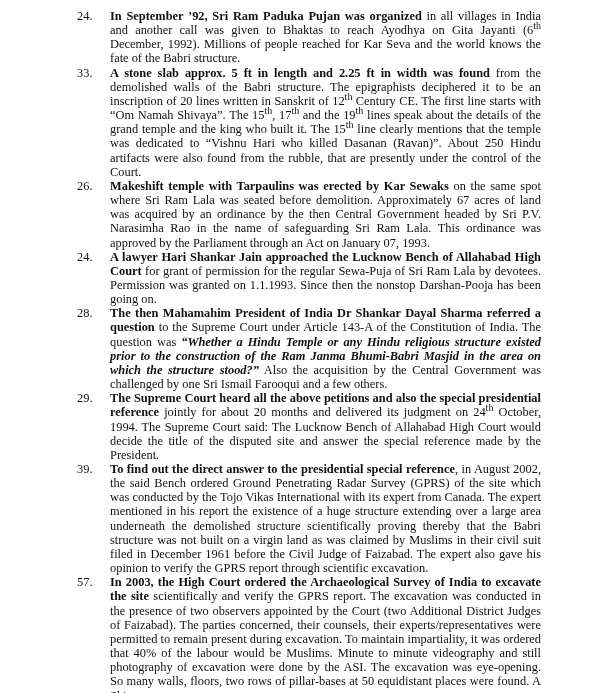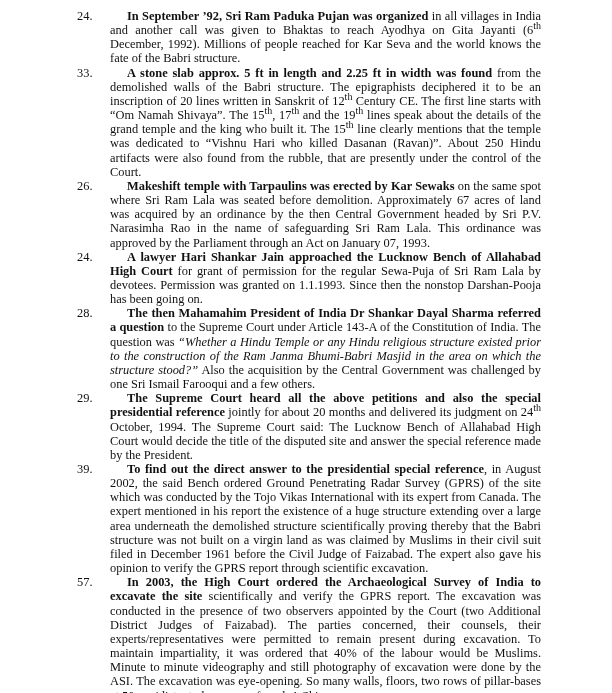--- a/index.html
+++ b/index.html
@@ -5,22 +5,22 @@
   html, body { margin:0; padding:0; background:#ffffff; }
   body { width:612px; height:693px; overflow:hidden; position:relative; }
   .page {
     position:absolute; left:77px; top:9px; width:464px;
     font-family:"Liberation Serif", serif;
     font-size:12.4px; line-height:14.15px; color:#111;
   }
   ol.items { list-style:none; margin:0; padding:0; }
   li.item { position:relative; padding-left:33px; text-align:justify; margin:0; }
   .num { position:absolute; left:0; top:0; }
-  .b { font-weight:bold;margin-left:17px; }
-  .bi { font-weight:normal; font-style:italic; }
+  .b { font-weight:bold; }
+  .bi { font-weight:bold; font-style:italic; }
   sup { font-size:10px; line-height:0; vertical-align:5px; }
 </style>
 </head>
 <body>
 
 <div class="page">
   <ol class="items">
 
     <li class="item">
       <span class="num">24.</span>

